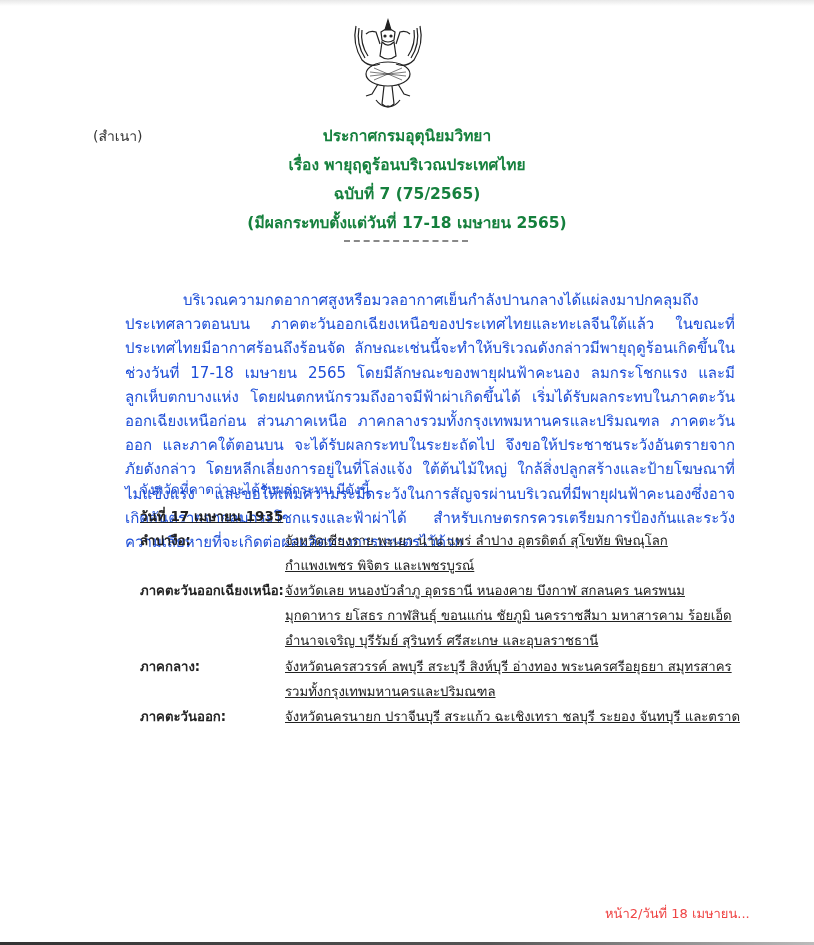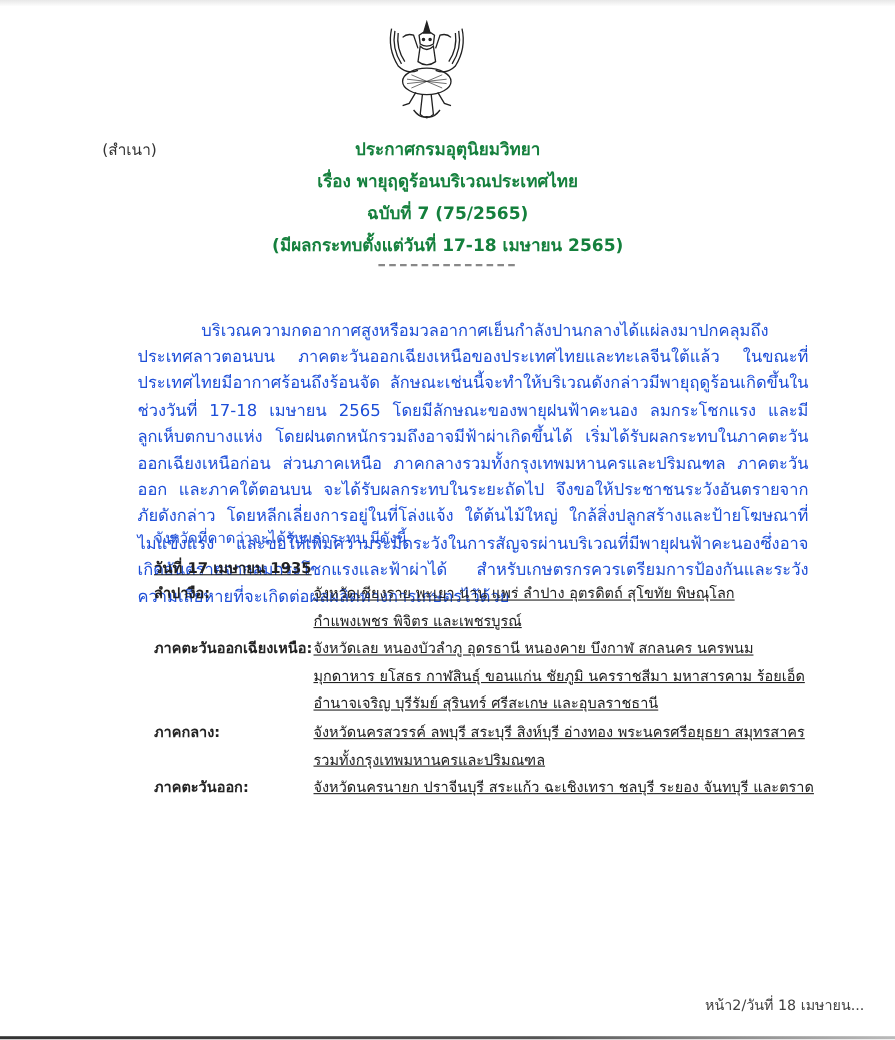--- a/index.html
+++ b/index.html
@@ -60,21 +60,21 @@
     }
     .region-name {
       position: absolute; left: 0; top: 0; width: 145px;
       font-weight: bold;
     }
     .region-provinces {
       position: absolute; left: 145px; top: 0; width: 455px; text-decoration: underline;
     }
     .footer-next {
       position: absolute; left: 605px; top: 903px;
-      font-size: 13px; color: #404040; margin-left: 36px;
+      font-size: 13px; color: #ef4444;
     }
   </style>
 </head>
 <body>
 
 <div class="top-shadow"></div>
 
 <svg class="garuda" viewBox="0 0 80 100">
   <g fill="none" stroke="#222" stroke-width="1.2">
     <path d="M40 6 L37 16 L43 16 Z" fill="#222"></path>

